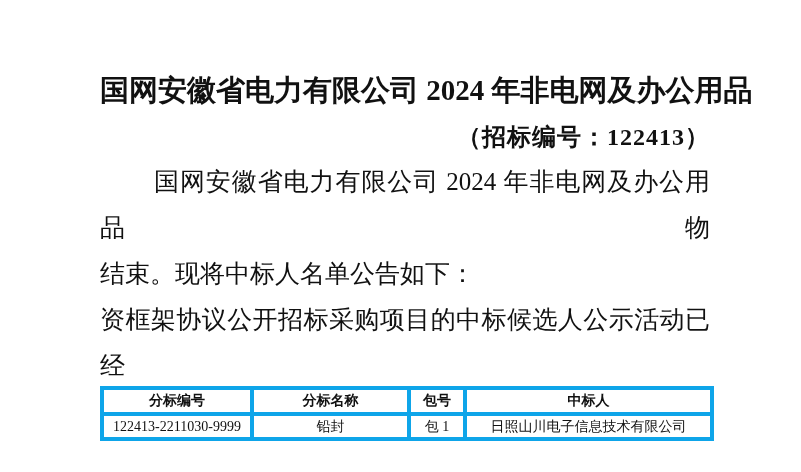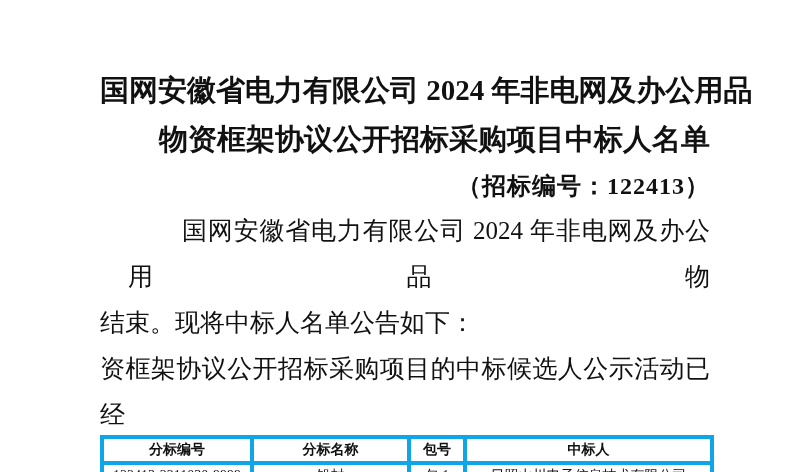--- a/index.html
+++ b/index.html
@@ -32,21 +32,21 @@
     line-height: 44px;
     letter-spacing: 1px;
   }
   .para { font-size: 25px; line-height: 46px; }
   .para-line { white-space: nowrap; }
   .para-line.justify {
     white-space: normal;
     text-align: justify;
     text-align-last: justify;
   }
-  .para-line.indent { text-indent: 54px; margin-left: 28px; }
+  .para-line.indent { text-indent: 54px; }
   table.results {
     margin-top: -3px;
     width: 610px;
     border-collapse: collapse;
     table-layout: fixed;
   }
   table.results th, table.results td {
     border: 4px solid #0ea5e9;
     text-align: center;
     vertical-align: middle;
@@ -61,21 +61,20 @@
   col.c3 { width: 56px;  }
   col.c4 { width: 247px; }
 </style>
 </head>
 <body>
 
 <div class="doc">
 
   <div class="title-block">
     <div class="title-line">国网安徽省电力有限公司 2024 年非电网及办公用品</div>
-    <div class="title-line">物资框架协议公开招标采购项目中标人名单</div>
     <div class="subtitle-line">（招标编号：122413）</div>
   </div>
 
   <div class="para">
     <div class="para-line indent justify">国网安徽省电力有限公司 2024 年非电网及办公用品物</div>
     <div class="para-line">结束。现将中标人名单公告如下：</div>
     <div class="para-line justify">资框架协议公开招标采购项目的中标候选人公示活动已经</div>
   </div>
 
   <table class="results">

